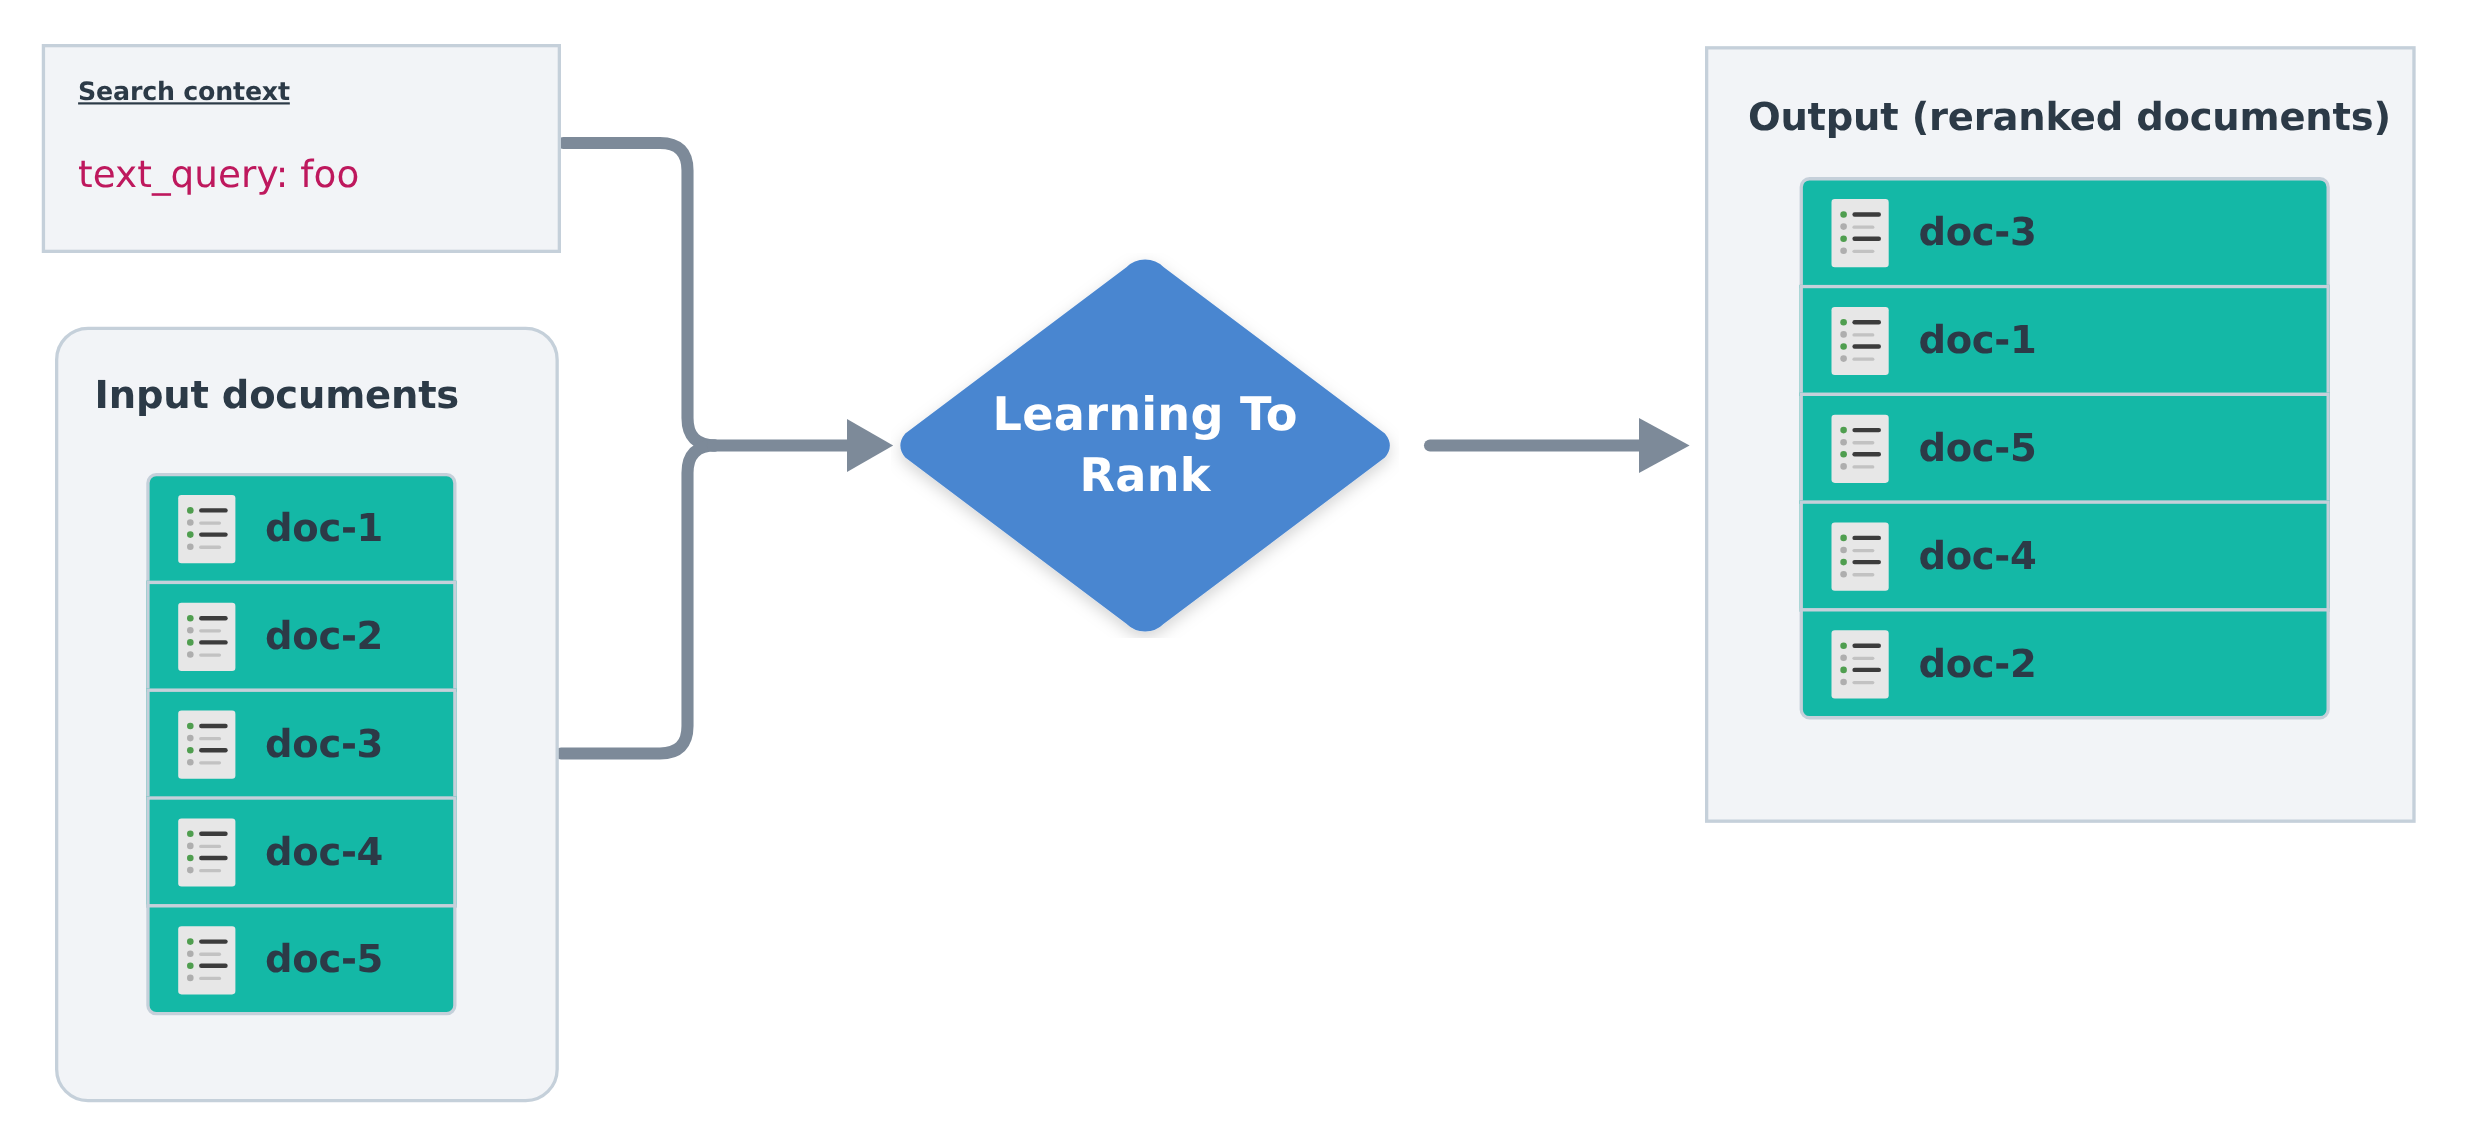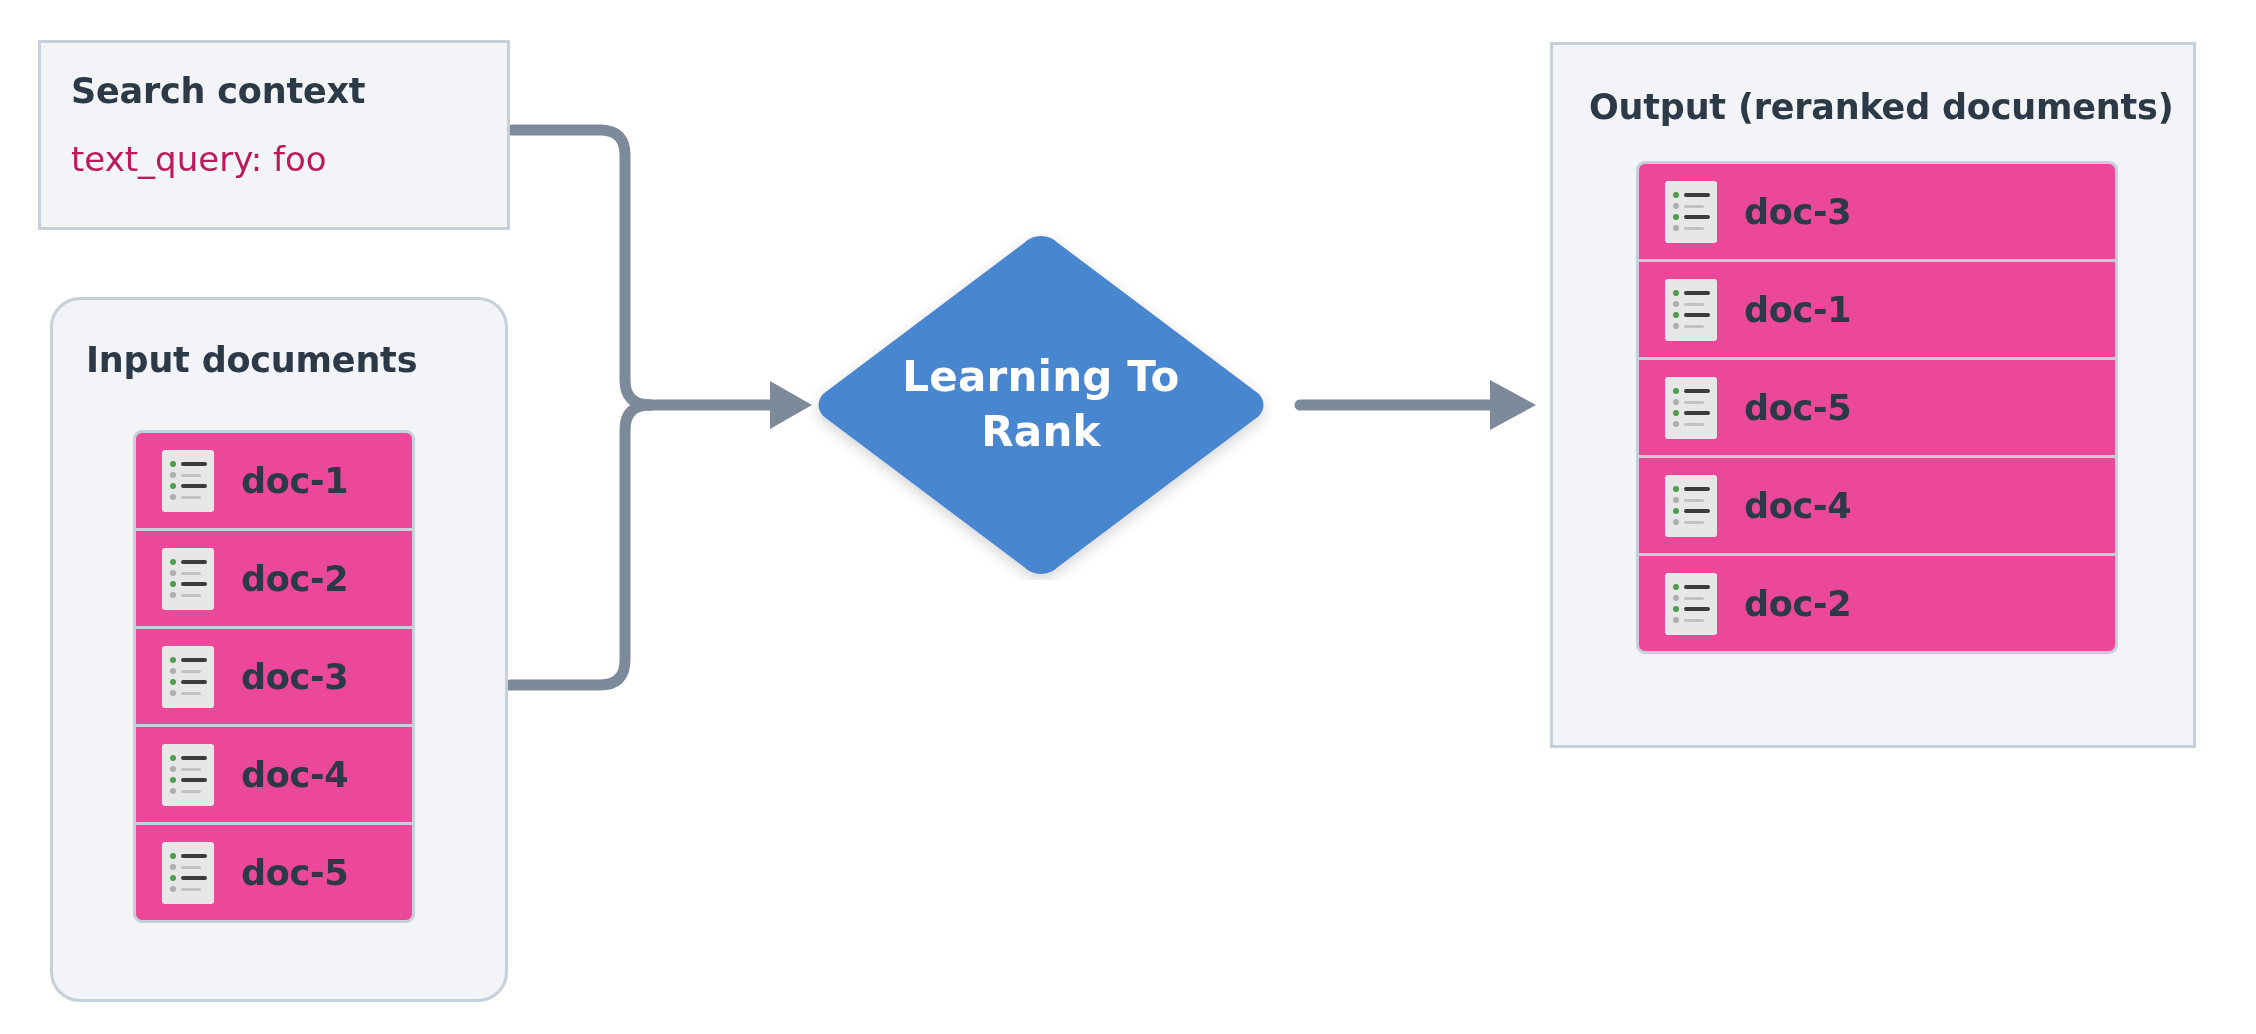--- a/index.html
+++ b/index.html
@@ -44,21 +44,22 @@
     white-space: nowrap;
   }
 
   
   #search-context {
     left: 38px;  top: 40px;
     width: 472px; height: 190px;
   }
   #search-context .panel-title {
     left: 30px; top: 28px;
-    font-size: 35px;
+    font-size: 23px;
+    text-decoration: underline;
   }
   #search-context .panel-sub {
     left: 30px; top: 96px;
     font-size: 34px;
   }
 
   
   #input-docs {
     left: 50px; top: 297px;
     width: 458px; height: 705px; border-radius: 30px;
@@ -89,21 +90,21 @@
   }
 
   
   .doc-list {
     display: flex;
     flex-direction: column;
   }
   .doc-card {
     display: flex;
     align-items: center;
-    background: #ec4899;
+    background: #14b8a6;
     border: 3px solid #c5d0da;
     box-sizing: border-box;
     height: 101px;
     margin-bottom: -3px;
     padding-left: 26px;
   }
   .doc-card:first-child {
     border-top-left-radius: 9px;
     border-top-right-radius: 9px;
   }

